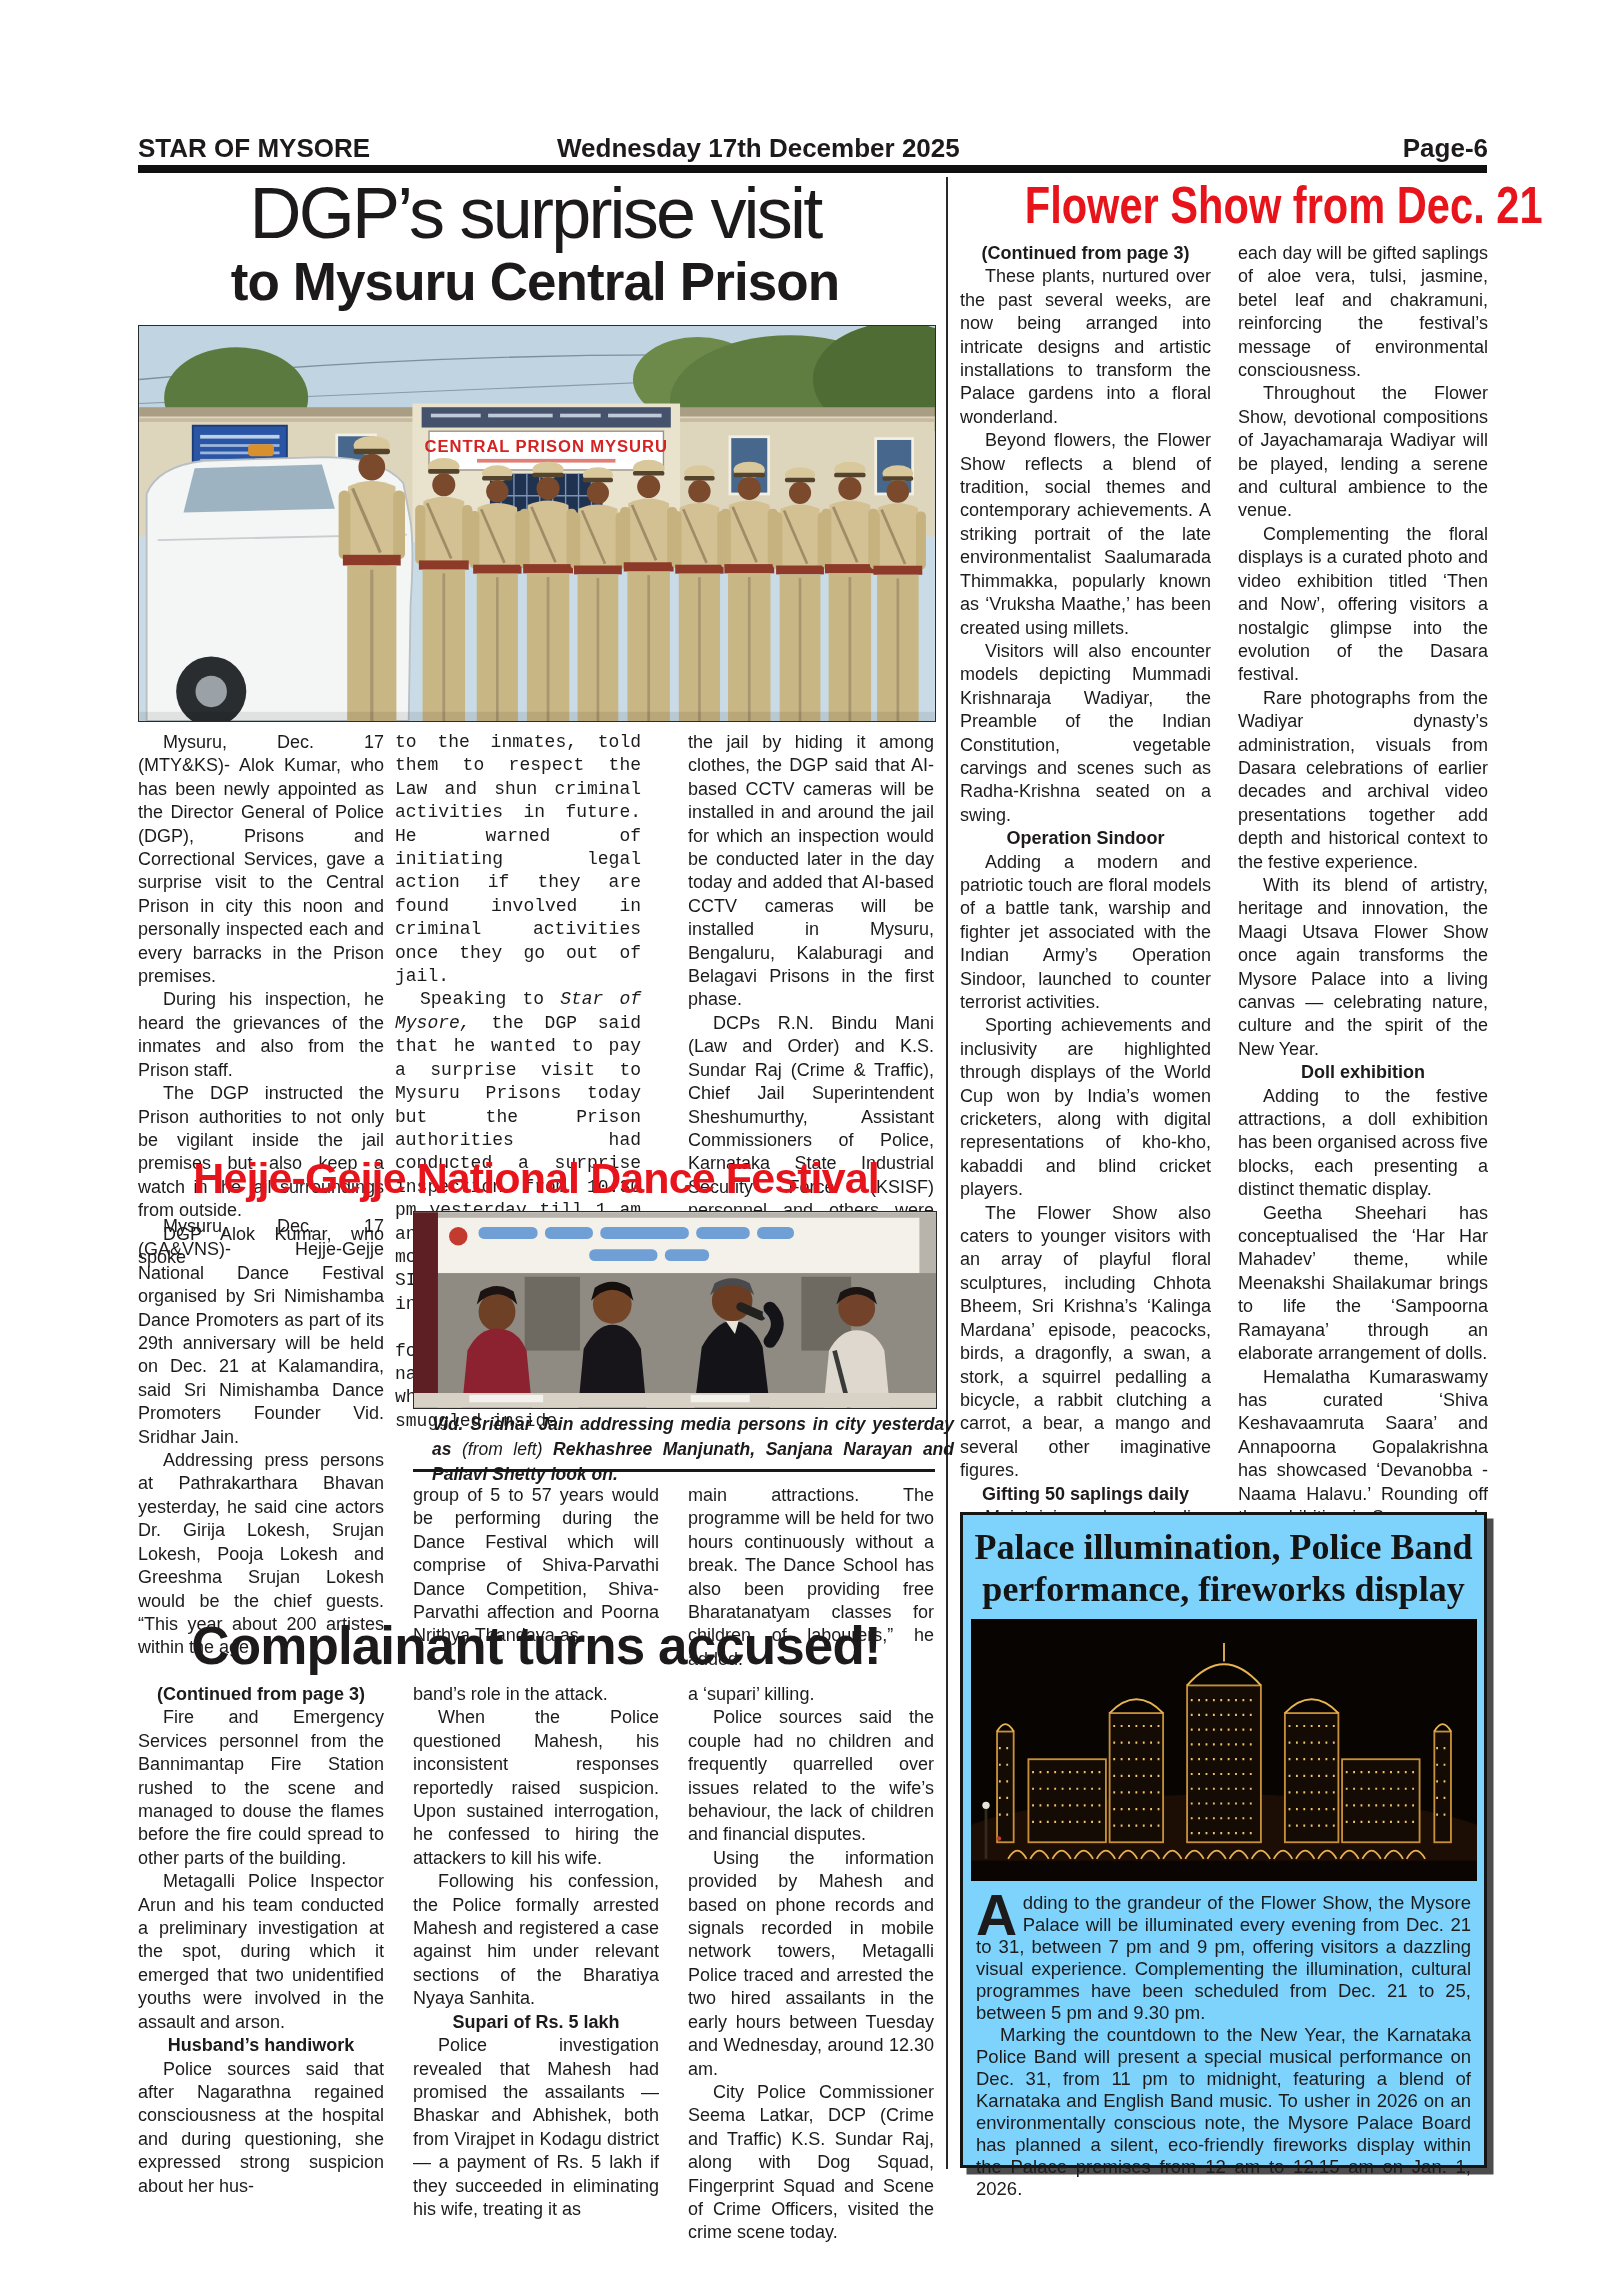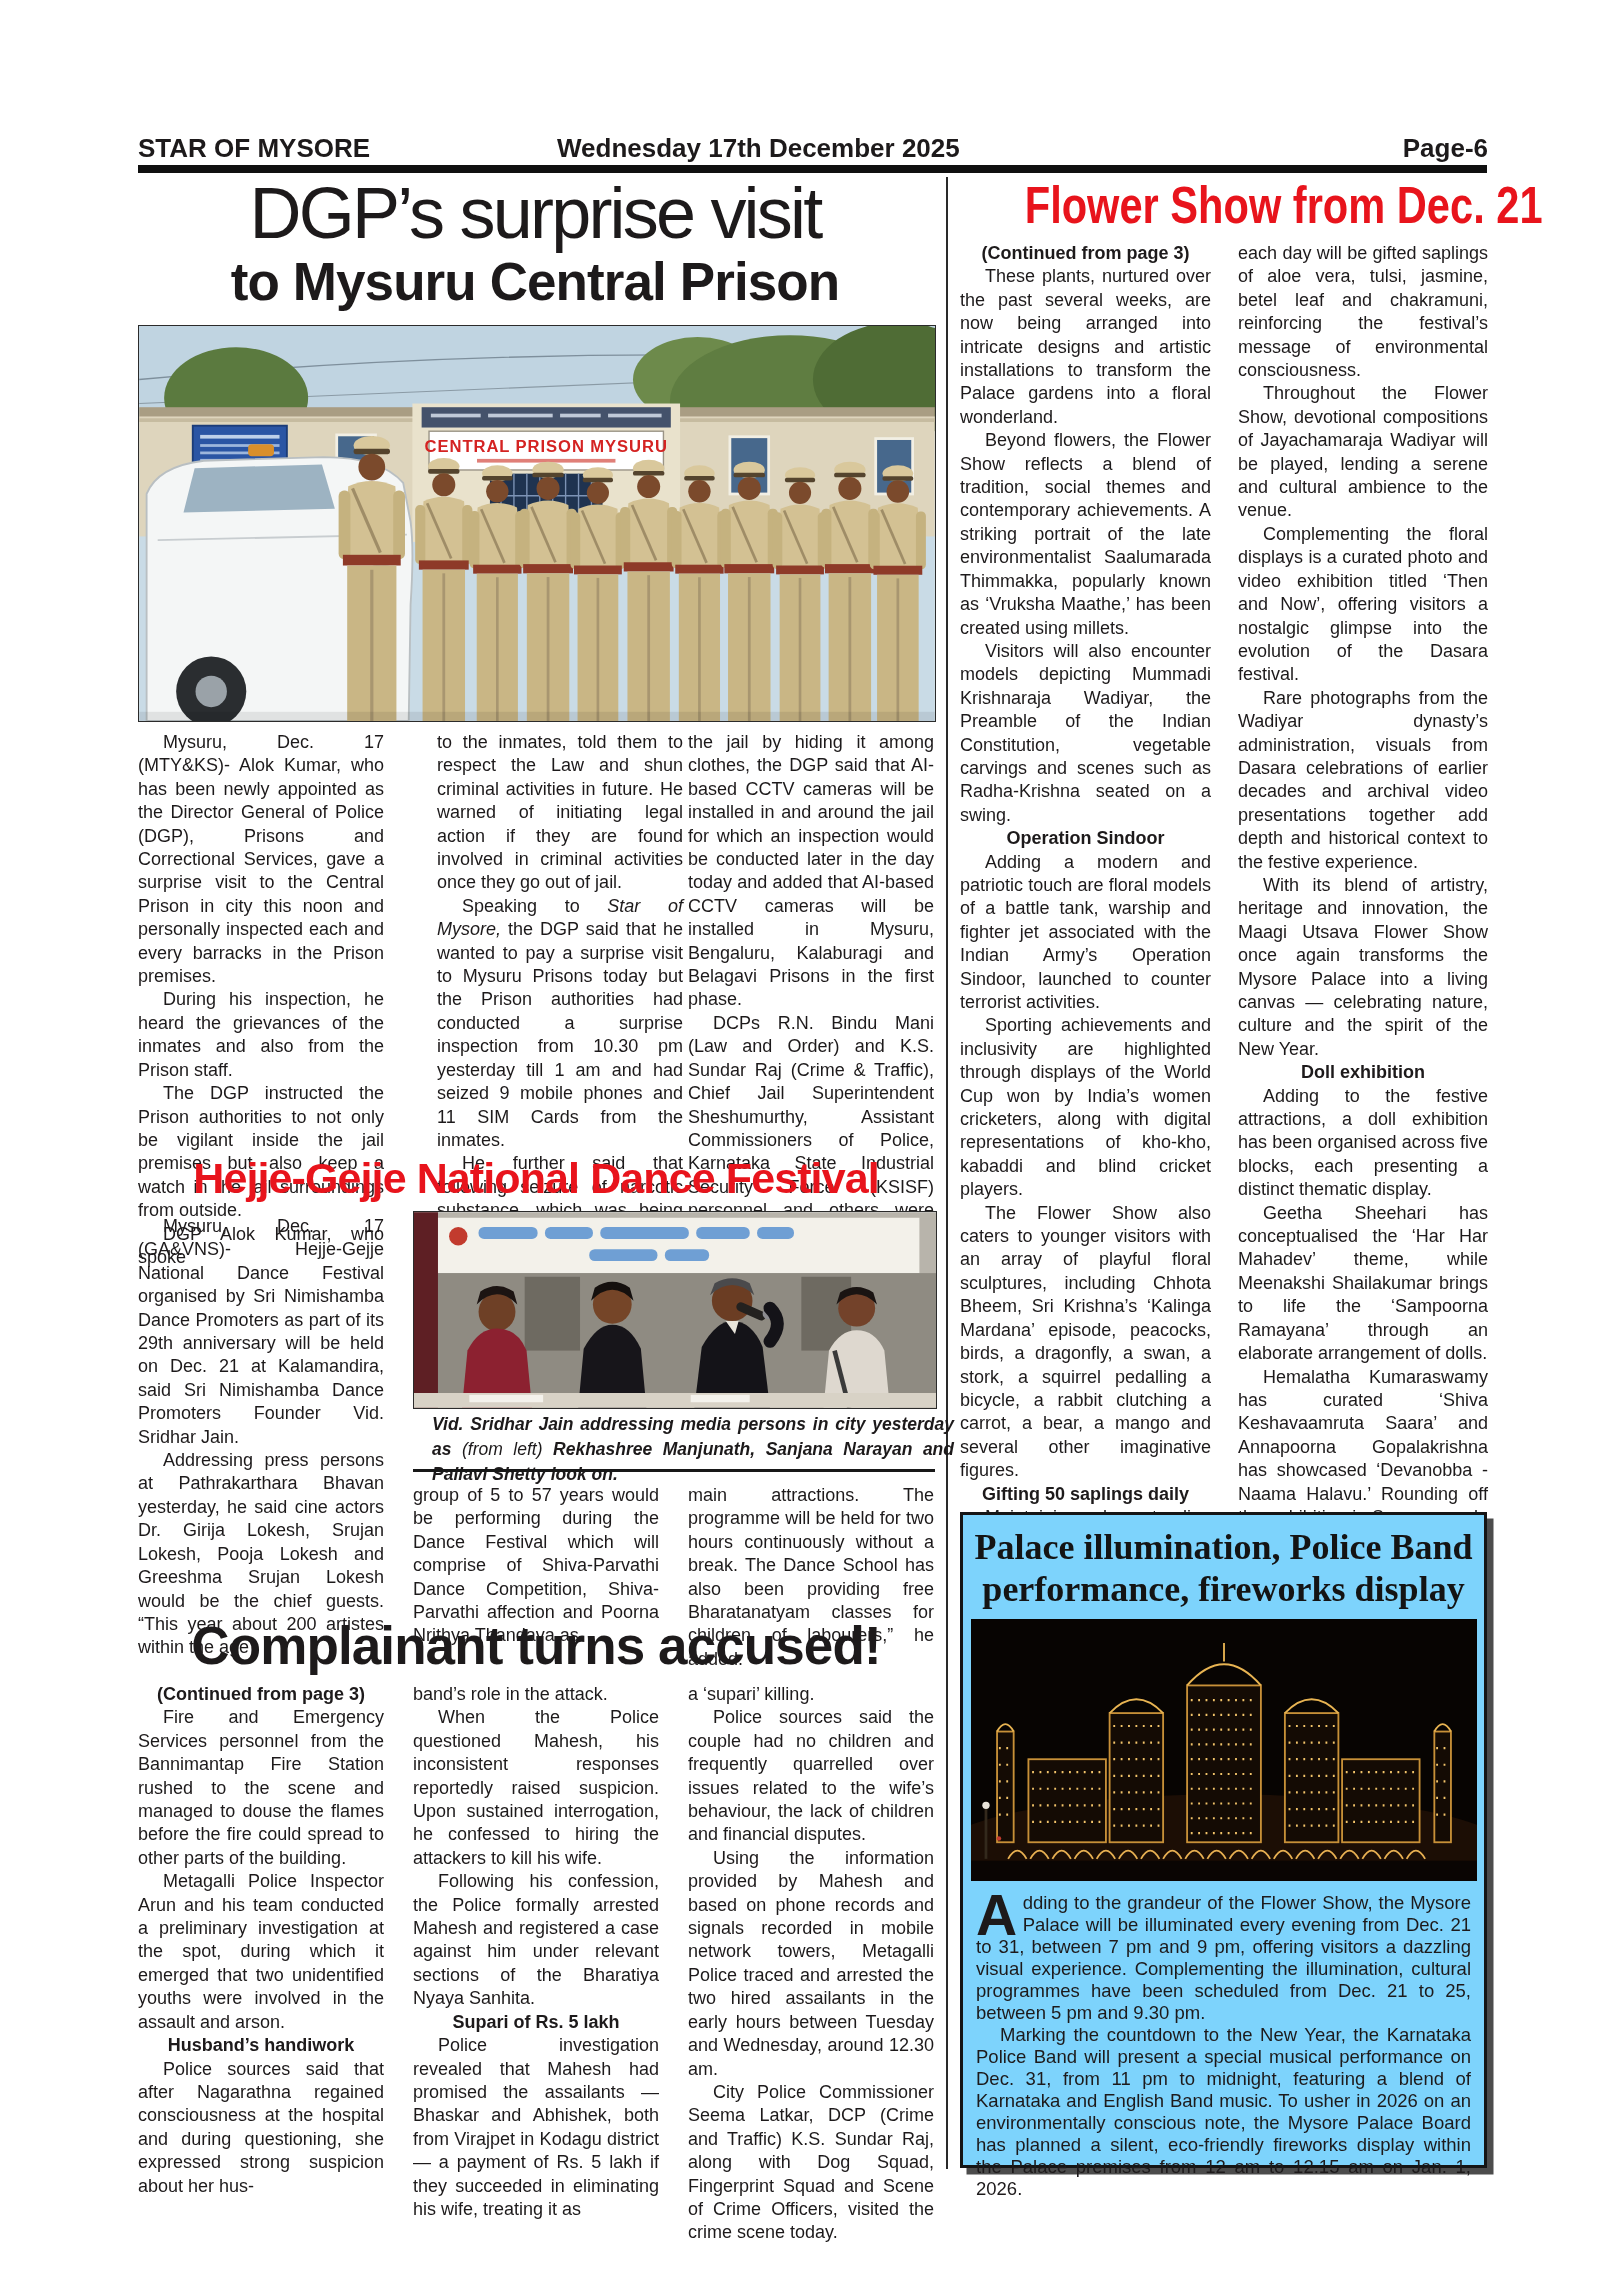--- a/index.html
+++ b/index.html
@@ -136,21 +136,21 @@
       <rect y="418" width="862" height="10" fill="#000000" opacity="0.08"></rect>
     </svg>
   </div>
 
   <div class="abs col" style="left:138px;top:731px;width:246px;">
     <p class="jp">Mysuru, Dec. 17 (MTY&amp;KS)- Alok Kumar, who has been newly appointed as the Director General of Police (DGP), Prisons and Correctional Services, gave a surprise visit to the Central Prison in city this noon and personally inspected each and every barracks in the Prison premises.</p>
     <p class="jp">During his inspection, he heard the grievances of the inmates and also from the Prison staff.</p>
     <p class="jp">The DGP instructed the Prison authorities to not only be vigilant inside the jail premises but also keep a watch in the jail surroundings from outside.</p>
     <p class="jp">DGP Alok Kumar, who spoke</p>
   </div>
-  <div class="abs col" style="left:437px;top:731px;width:246px;">
+  <div class="abs col" style="left:395px;top:731px;width:246px;font-family:Liberation Mono, monospace;">
     <p class="ni">to the inmates, told them to respect the Law and shun criminal activities in future. He warned of initiating legal action if they are found involved in criminal activities once they go out of jail.</p>
     <p class="jp"><span>Speaking to </span><span class="ital">Star of Mysore,</span><span> the DGP said that he wanted to pay a surprise visit to Mysuru Prisons today but the Prison authorities had conducted a surprise inspection from 10.30 pm yesterday till 1 am and had seized 9 mobile phones and 11 SIM Cards from the inmates.</span></p>
     <p class="jp">He further said that following seizure of narcotic substance, which was being smuggled inside</p>
   </div>
   <div class="abs col" style="left:688px;top:731px;width:246px;">
     <p class="ni">the jail by hiding it among clothes, the DGP said that AI-based CCTV cameras will be installed in and around the jail for which an inspection would be conducted later in the day today and added that AI-based CCTV cameras will be installed in Mysuru, Bengaluru, Kalaburagi and Belagavi Prisons in the first phase.</p>
     <p class="jp">DCPs R.N. Bindu Mani (Law and Order) and K.S. Sundar Raj (Crime &amp; Traffic), Chief Jail Superintendent Sheshumurthy, Assistant Commissioners of Police, Karnataka State Industrial Security Force (KSISF) personnel and others were present.</p>
   </div>
 
   <div class="abs h-red-cond" style="left:960px;top:175px;width:528px;"><span class="sq">Flower Show from Dec. 21</span></div>

